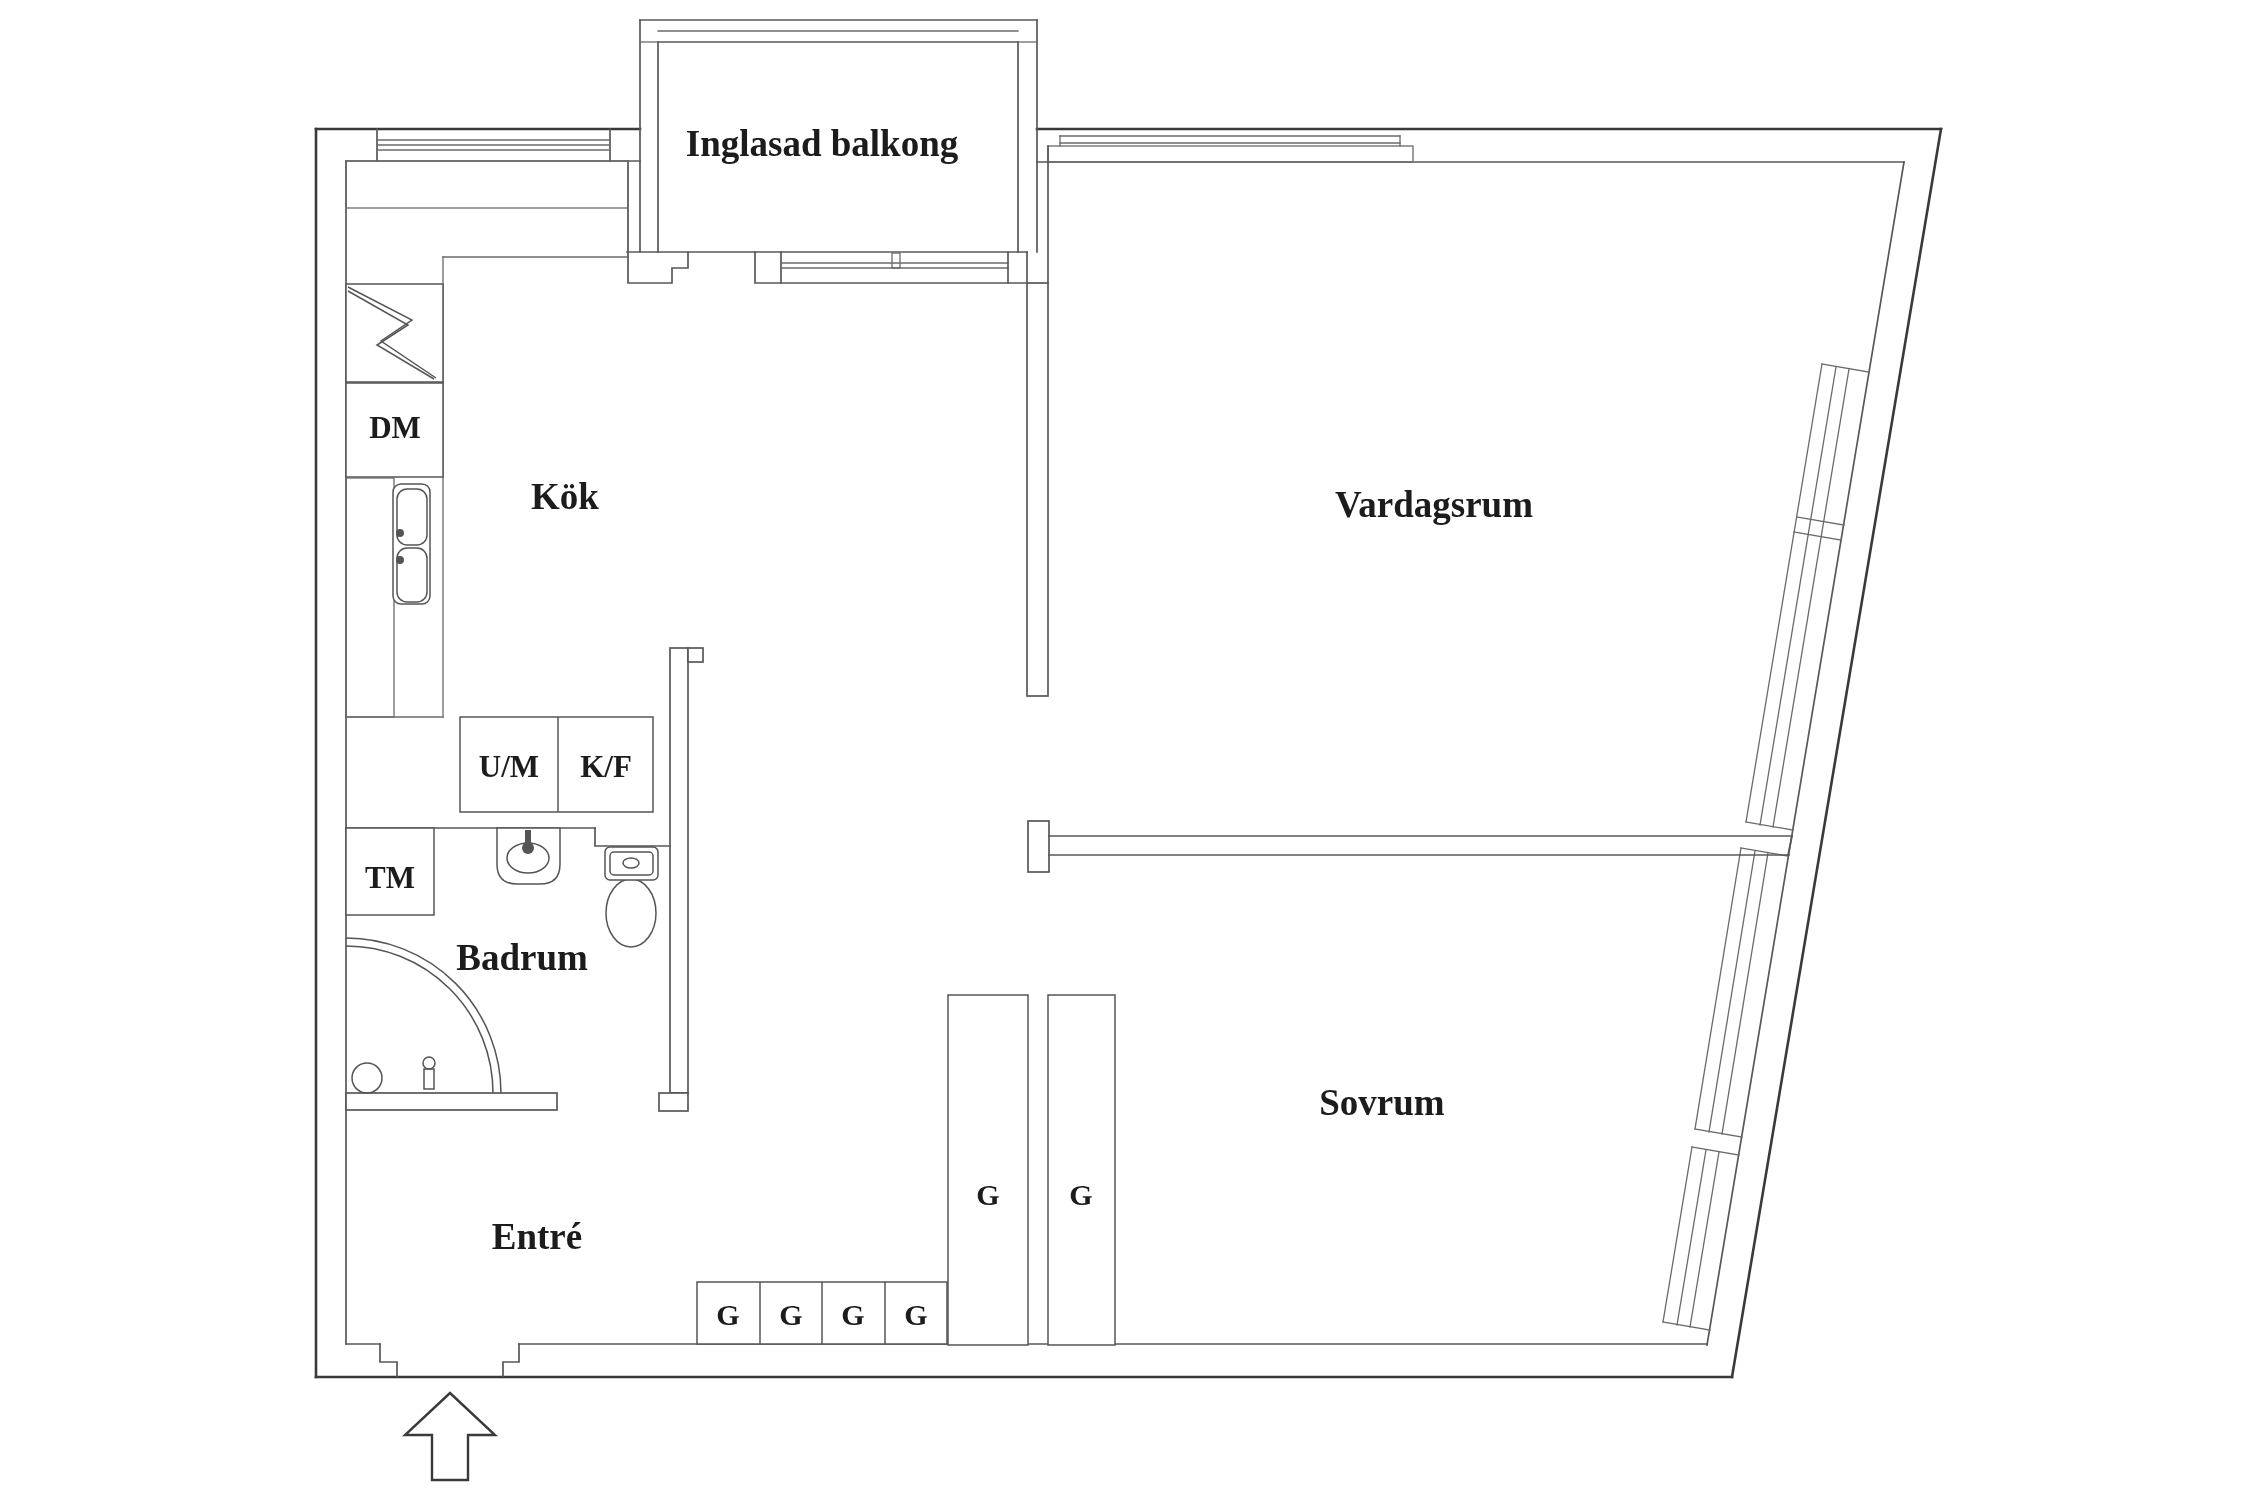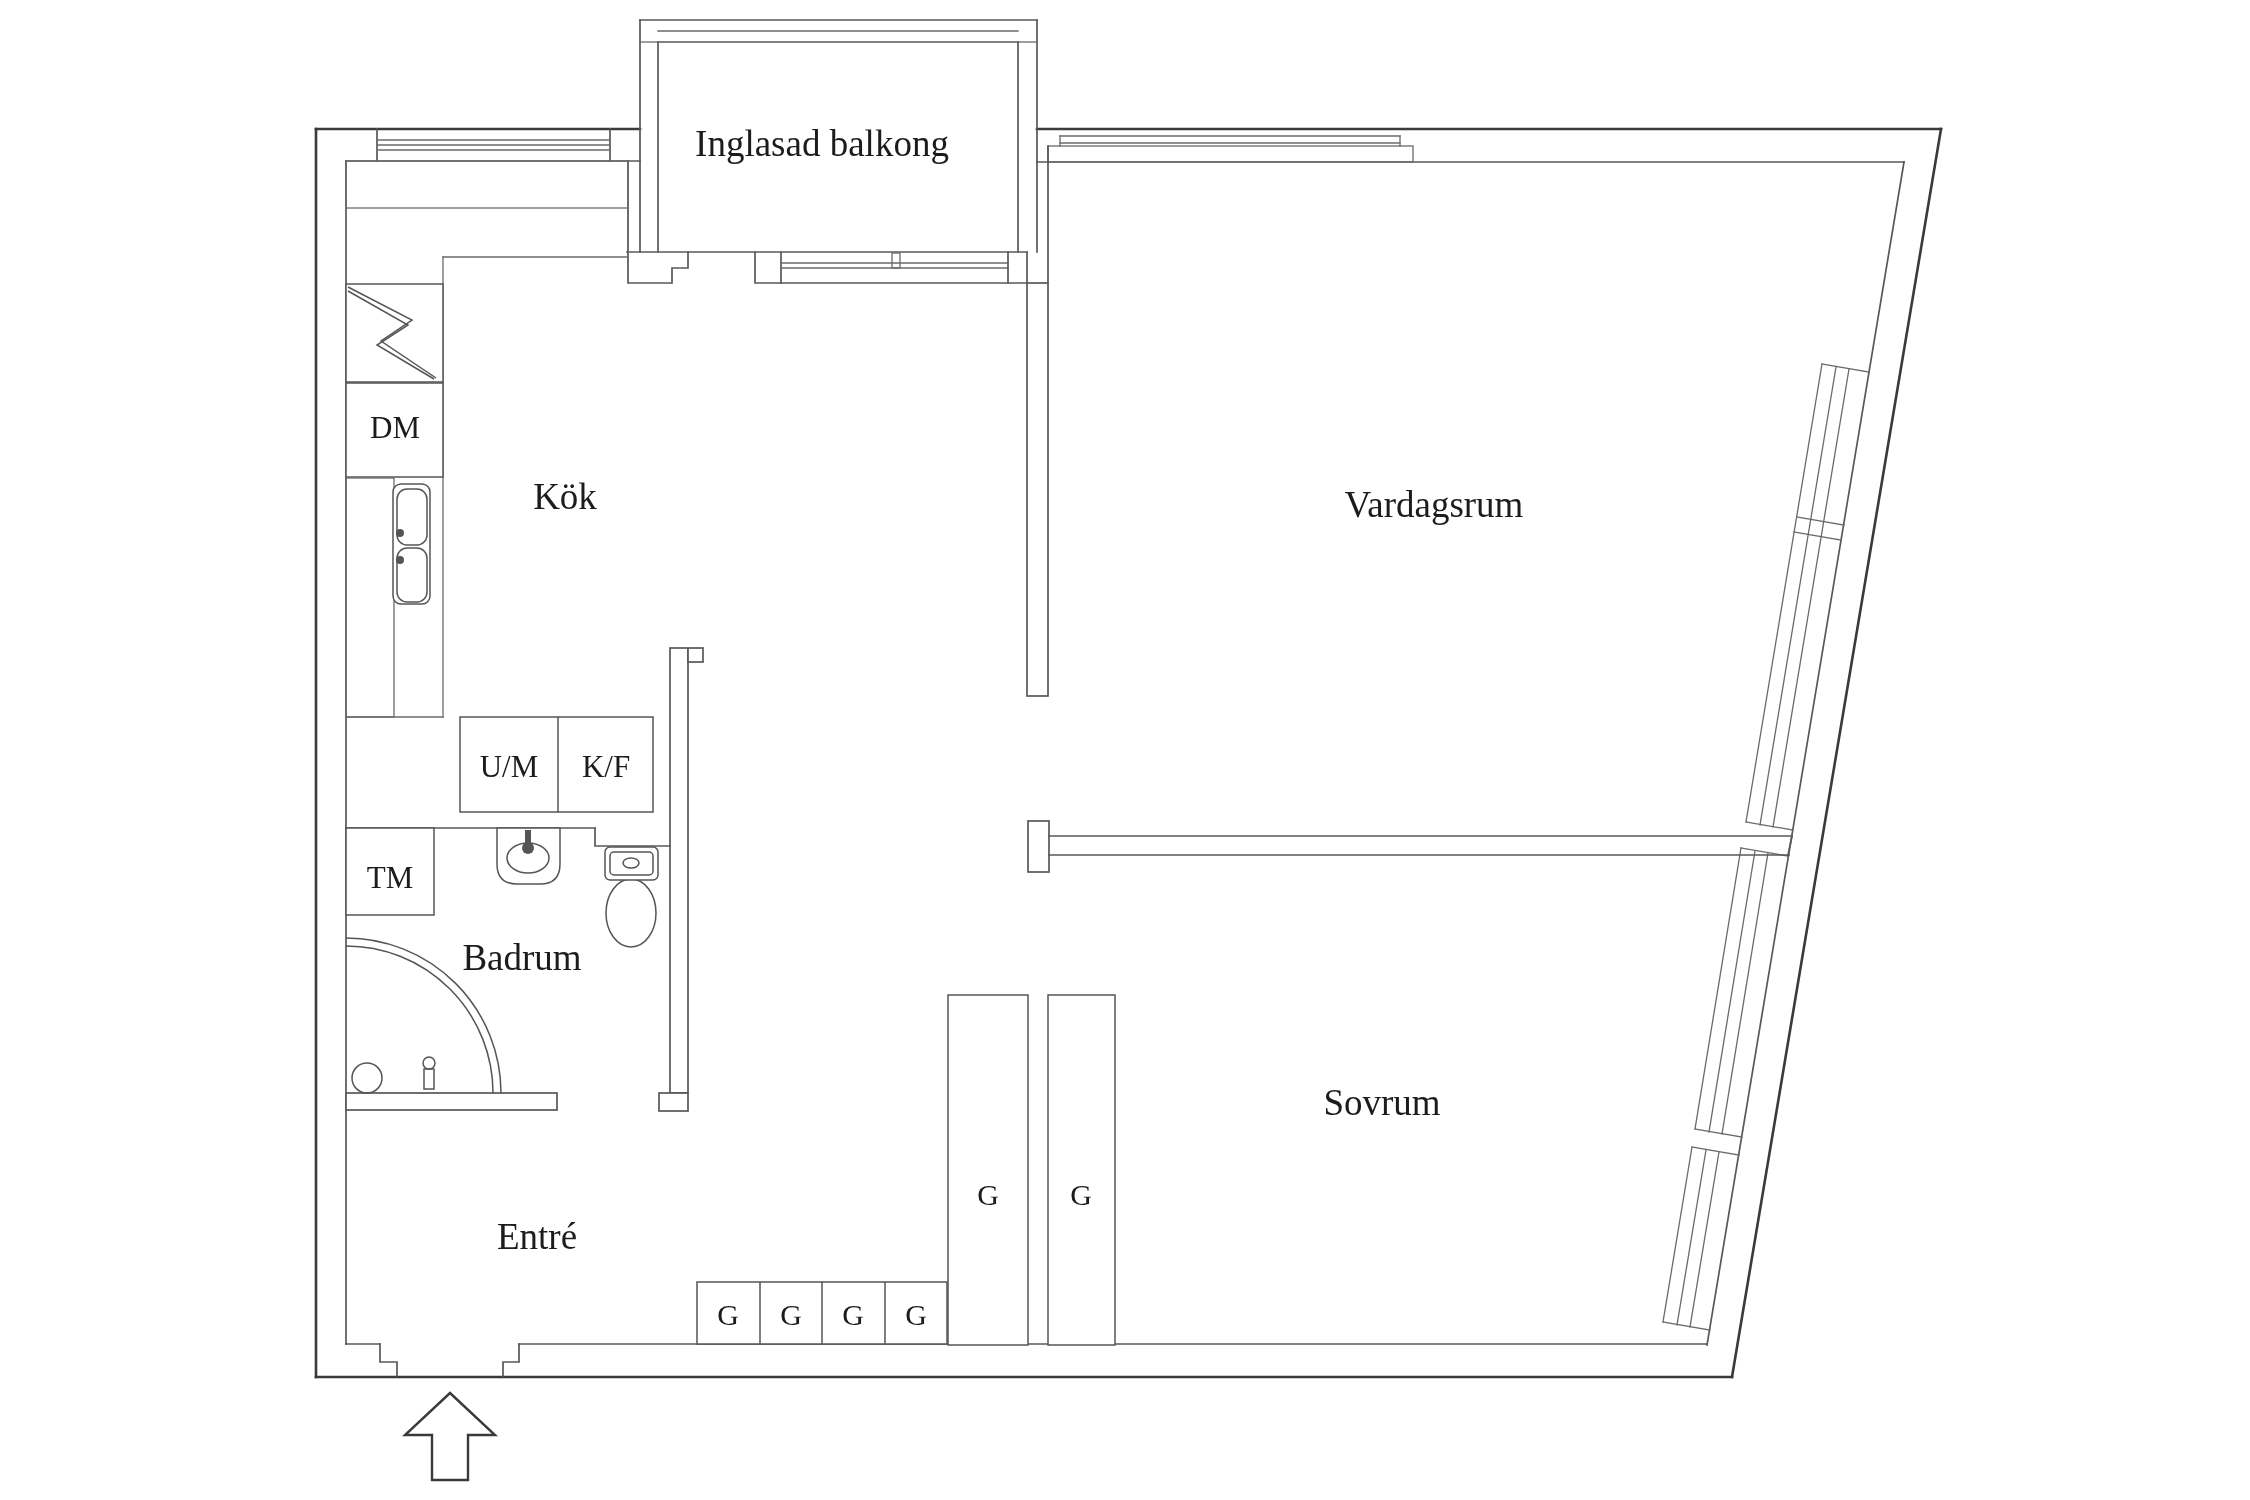--- a/index.html
+++ b/index.html
@@ -1,16 +1,16 @@
 <!DOCTYPE html>
 <html><head>
 <meta charset="utf-8">
 <style>
   html,body{margin:0;padding:0;background:#ffffff;}
-  .plan-wrap{width:100%;max-width:2250px;margin:0 auto;}
+  .plan-wrap{width:100%;max-width:2250px;margin:0 auto;font-weight:bold;}
   svg{display:block;width:100%;height:auto;background:#ffffff;}
   text{font-family:"Liberation Serif","DejaVu Serif",serif;fill:#1c1c1c;}
   .room-label{font-size:37px;}
   .small-label{font-size:31px;}
   .g-label{font-size:30px;}
   .wall-outer{stroke:#3a3a3a;stroke-width:2.6;fill:none;stroke-linecap:square;}
   .wall{stroke:#585858;stroke-width:1.7;fill:none;stroke-linecap:square;}
   .wallf{stroke:#585858;stroke-width:1.7;fill:#ffffff;}
   .thin{stroke:#6a6a6a;stroke-width:1.3;fill:none;stroke-linecap:square;}
   .fix{stroke:#555555;stroke-width:1.5;fill:#ffffff;}

